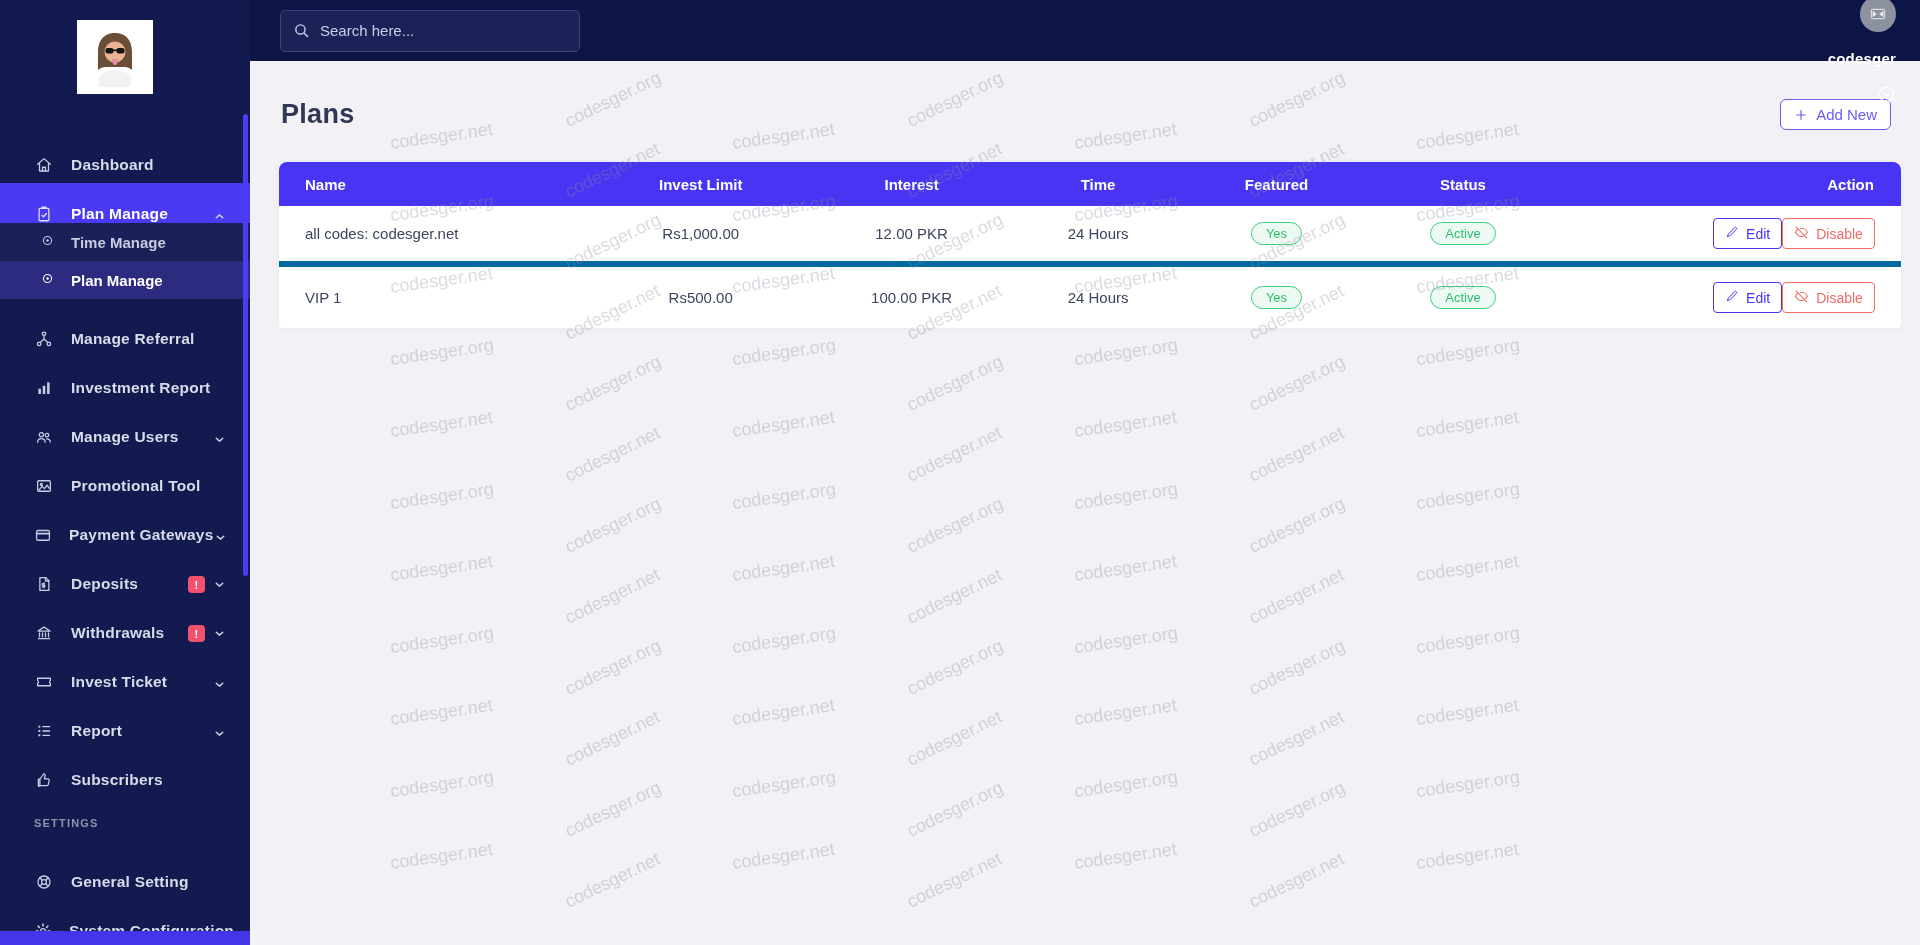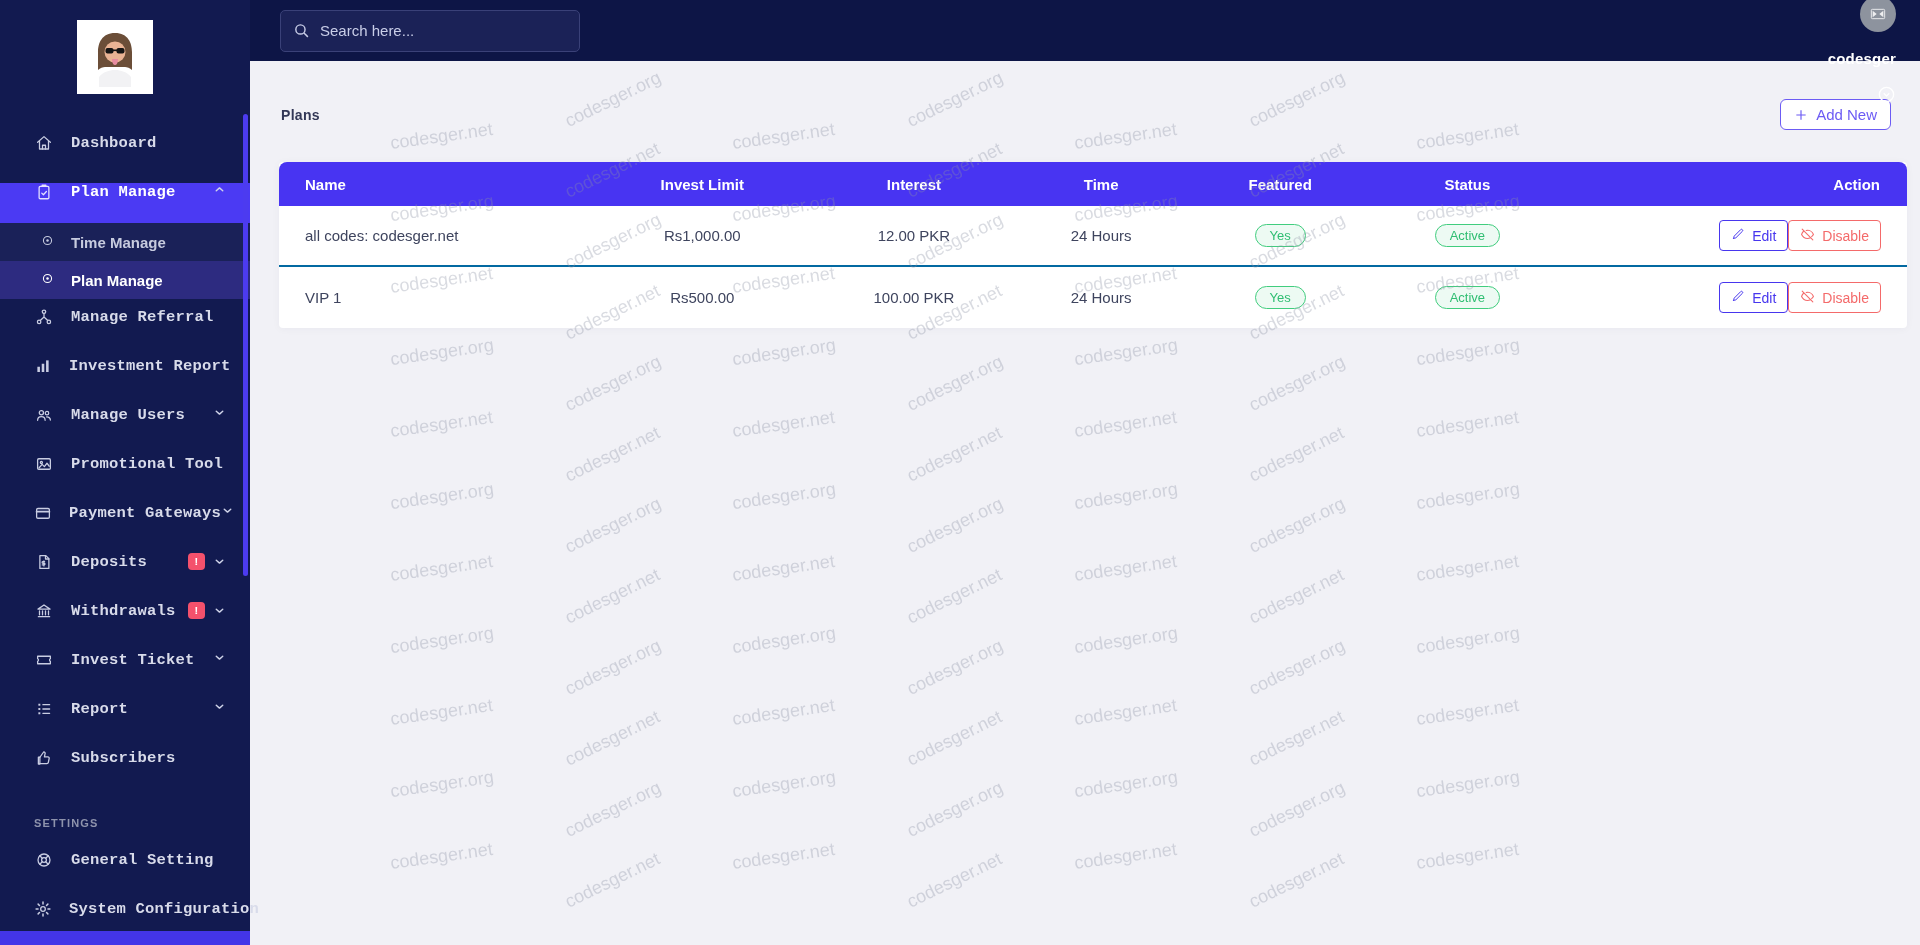--- a/index.html
+++ b/index.html
@@ -6,23 +6,23 @@
   html,body { width:1920px; height:945px; overflow:hidden;
     font-family:"Liberation Sans", sans-serif; background:#F1F1F6; }
 
   
   .sidebar { position:fixed; left:0; top:0; width:250px; height:945px;
     background:#121A50; z-index:10; }
   .brand { padding:20px 0 18px 77px; }
   .brand-box { width:76px; height:74px; background:#ffffff; display:flex;
     align-items:center; justify-content:center; }
   .nav { list-style:none; margin-top:22px; }
-  .nav-item { height:40px; margin:0 0 9px 0; display:flex; align-items:flex-start;
+  .nav-item { height:40px; margin:0 0 9px 0; display:flex; align-items:flex-end;
     padding:0 24px 0 34px; color:#D8DBEA; font-size:15.5px; font-weight:700;
-    letter-spacing:.2px; cursor:pointer;font-family:Liberation Mono, monospace; }
+    letter-spacing:.2px; cursor:pointer; }
   .nav-item .ic { width:20px; display:flex; justify-content:center; color:#C9CDE2; }
   .nav-item .lbl { margin-left:17px; white-space:nowrap; }
   .nav-item.active { background:#4B3AF3; color:#fff; }
   .nav-item.active .ic { color:#E4E1FF; }
   .right-cluster { margin-left:auto; display:flex; align-items:center; gap:8px; }
   .chev { color:#CFD3E8; display:flex; }
   .nav-badge { width:17px; height:17px; border-radius:4px; background:#F4516C;
     color:#fff; font-size:11px; font-weight:700; display:flex; align-items:center;
     justify-content:center; }
   .subnav { list-style:none; }
@@ -50,35 +50,35 @@
   .tb-right { margin-left:auto; display:flex; align-items:flex-end; gap:18px;flex-direction:column; }
   .bell { color:#fff; display:flex; cursor:pointer; }
   .tb-avatar { width:36px; height:36px; border-radius:50%; background:#8D939E;
     display:flex; align-items:center; justify-content:center; color:#fff; cursor:pointer; }
   .tb-user { color:#fff; font-size:15px; font-weight:700; letter-spacing:.2px; }
   .chev-circle { color:#fff; display:flex; cursor:pointer; }
 
   
   .main { position:absolute; left:250px; top:61px; right:0; bottom:0; }
   .page-head { display:flex; align-items:center; margin:38px 29px 0 31px; }
-  .page-title { font-size:14px; font-weight:700; color:#323756; letter-spacing:.3px; }
+  .page-title { font-size:27px; font-weight:700; color:#323756; letter-spacing:.3px; }
   .add-btn { margin-left:auto; height:31px; padding:0 13px; background:#fff;
     border:1px solid #6C5BF4; border-radius:6px; color:#6C5BF4; font-size:15px;
     display:flex; align-items:center; gap:8px; cursor:pointer;
     font-family:"Liberation Sans", sans-serif; }
 
-  .card { position:relative; z-index:1; margin:32px 13px 0 29px; background:#fff;
+  .card { position:relative; z-index:1; margin:32px 19px 0 29px; background:#fff;
     border-radius:4px; box-shadow:0 1px 8px rgba(30,30,80,.04); }
   .t-grid { display:grid;
     grid-template-columns:19% 14% 12% 11% 11% 12% 21%; align-items:center; }
   .t-head { height:44px; background:#4834F2; border-radius:8px 8px 0 0; }
   .t-head .th { color:#fff; font-size:15px; font-weight:700; text-align:center; }
   .t-head .th:first-child { text-align:left; padding-left:26px; }
   .t-head .th:last-child { text-align:right; padding-right:27px; }
-  .t-row { height:61px; border-bottom:2px solid #0369a1; }
+  .t-row { height:61px; border-bottom:6px solid #0369a1; }
   .t-row:last-child { border-bottom:none; }
   .t-row .td { color:#3E445E; font-size:15px; text-align:center; }
   .t-row .td:first-child { text-align:left; padding-left:26px; }
   .td-actions { display:flex; justify-content:flex-end; padding-right:26px; }
   .pill { display:inline-block; padding:3px 14px; border-radius:20px; font-size:13px;
     border:1px solid #41CD7E; color:#2FBE72; background:#EDFAF3; }
   .btn { height:31px; display:inline-flex; align-items:center; gap:7px; padding:0 11px;
     background:#fff; border-radius:4px; font-size:14px; cursor:pointer;
     font-family:"Liberation Sans", sans-serif; }
   .btn-edit { border:1px solid #4736EE; color:#4736EE; }

